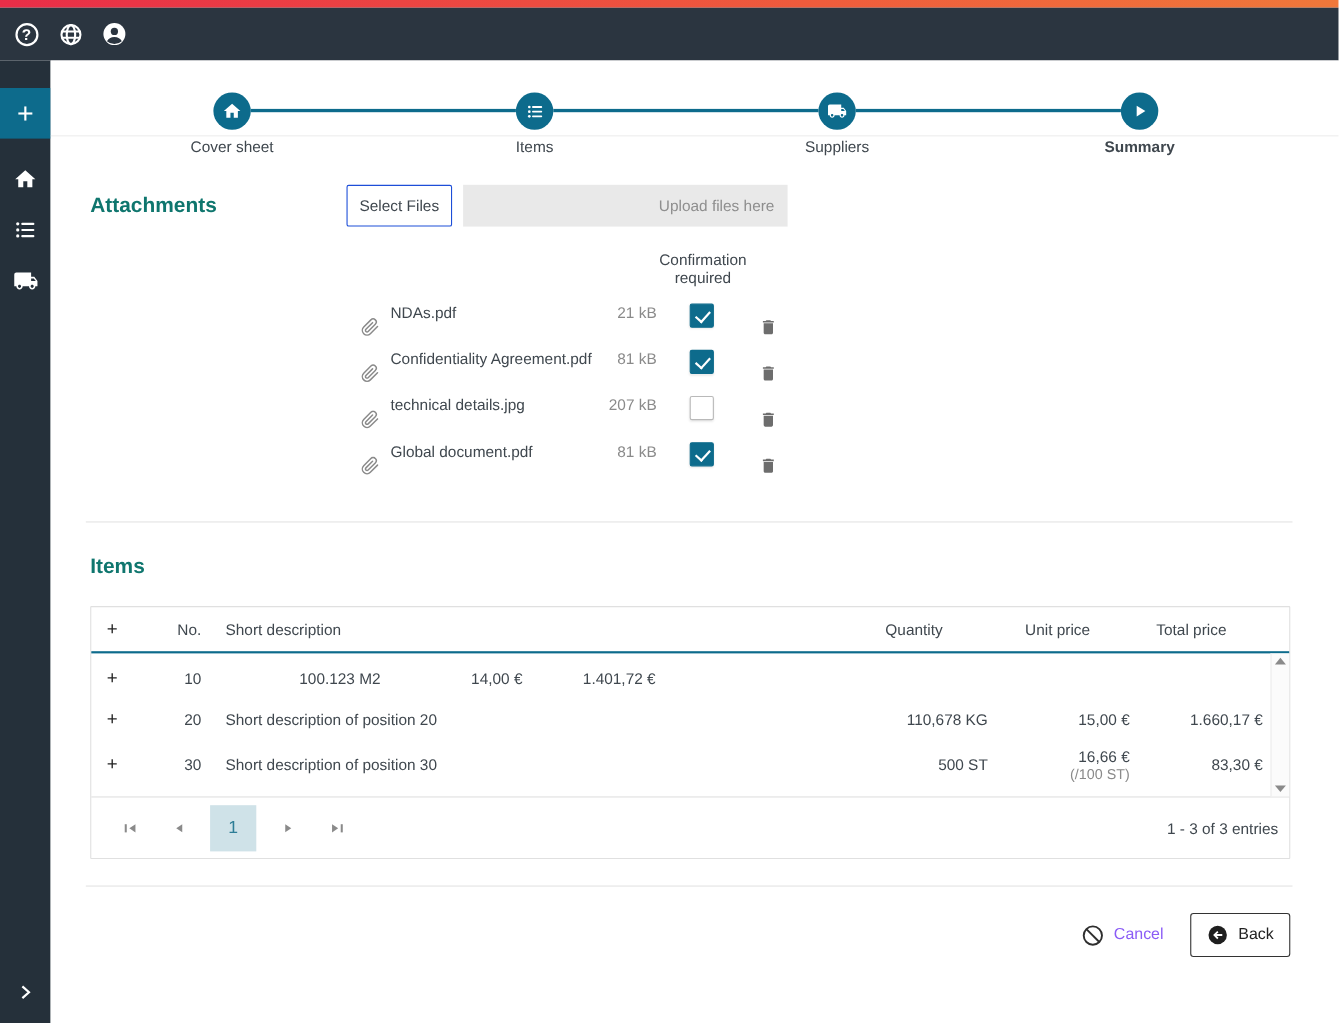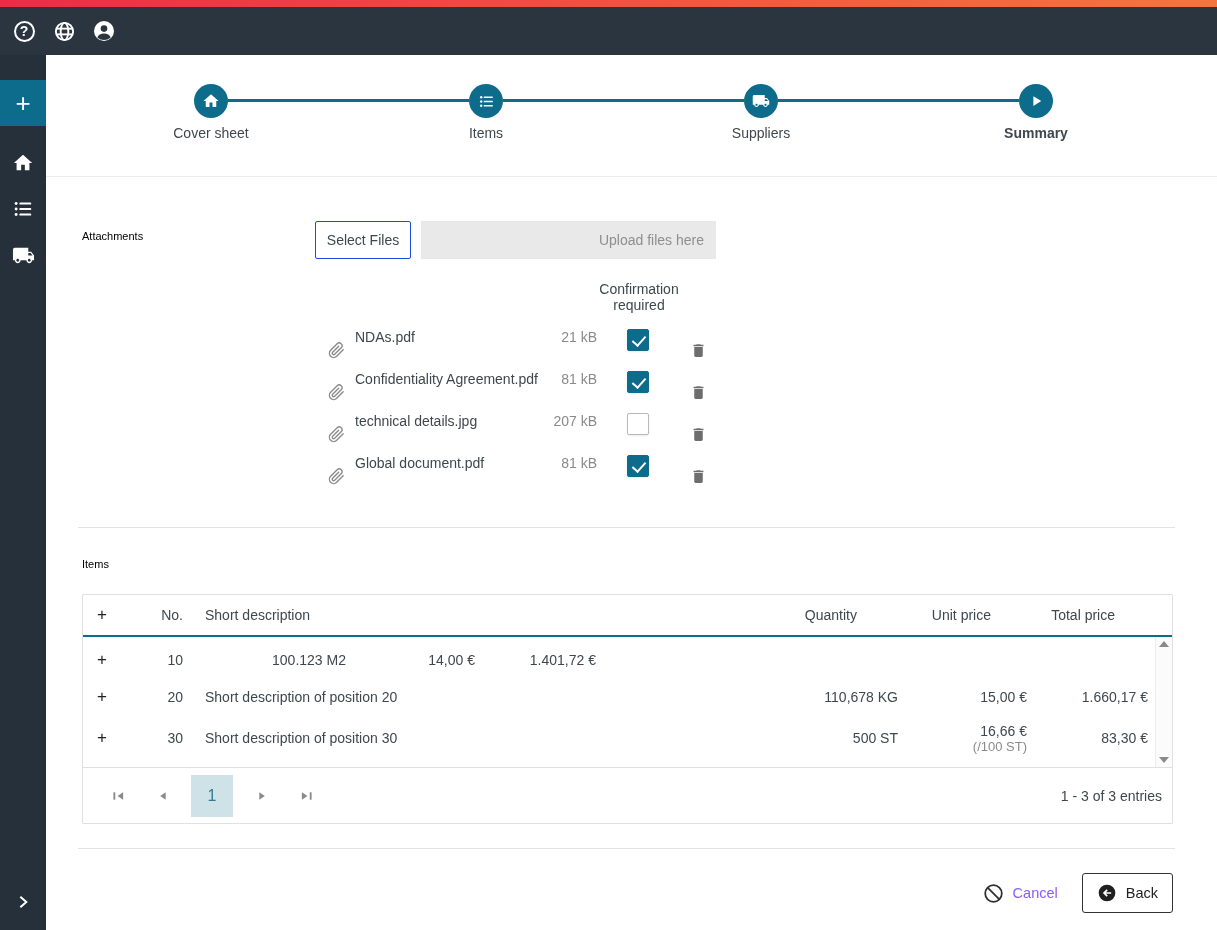--- a/index.html
+++ b/index.html
@@ -26,32 +26,32 @@
     display:flex; align-items:center; justify-content:center; margin-top:25px; cursor:pointer; }
   .sb-item { width:46px; height:46px; display:flex; align-items:center; justify-content:center; cursor:pointer; }
   .sb-item:nth-of-type(2){ margin-top:12px; }
   .sb-expand { margin-top:auto; margin-bottom:8px; width:46px; height:40px; display:flex; align-items:center; justify-content:center;
     color:#fff; font-size:22px; cursor:pointer; }
 
   
   .main { position:absolute; left:46px; top:55px; right:0; bottom:0; background:#fff; overflow:hidden; }
 
   
-  .stepper { position:relative; height:122px; border-bottom:1px solid #ededed; }
+  .stepper { position:relative; height:69px; border-bottom:1px solid #ededed; }
   .step { position:absolute; top:29px; width:140px; margin-left:-70px; text-align:center; cursor:pointer; }
   .step-circle { width:34px; height:34px; border-radius:50%; background:#0d6b8c; margin:0 auto;
     display:flex; align-items:center; justify-content:center; }
   .step-label { margin-top:7px; font-size:14px; color:#3f474e; }
   .step.active .step-label { font-weight:bold; }
   .step-line { position:absolute; top:44px; height:3px; background:#0d6b8c; }
 
   
   .section { padding:0 44px 0 36px; }
   .attach-head-row { display:flex; margin-top:44px; }
-  .sec-title { color:#000000; font-size:11px; font-weight:normal; }
+  .sec-title { color:#0f766e; font-size:19px; font-weight:bold; }
   .attach-title-col { width:233px; padding-top:9px; }
   .btn-select { width:96px; height:38px; background:#fff; border:1px solid #1d4ed8; border-radius:2px;
     font-size:14px; color:#3f474e; cursor:pointer; font-family:inherit; }
   .dropzone { width:295px; height:38px; margin-left:10px; background:#e9e9e9; display:flex;
     align-items:center; justify-content:flex-end; padding-right:12px; font-size:14px; color:#8e8e8e; cursor:pointer; }
   .confirm-label { width:120px; margin-left:497px; margin-top:22px; text-align:center; font-size:14px;
     line-height:16px; color:#3f474e; }
   .file-list { margin-top:16px; }
   .file-row { display:flex; height:42px; margin-left:246px; }
   .f-clip { width:27px; display:flex; align-items:center; }

